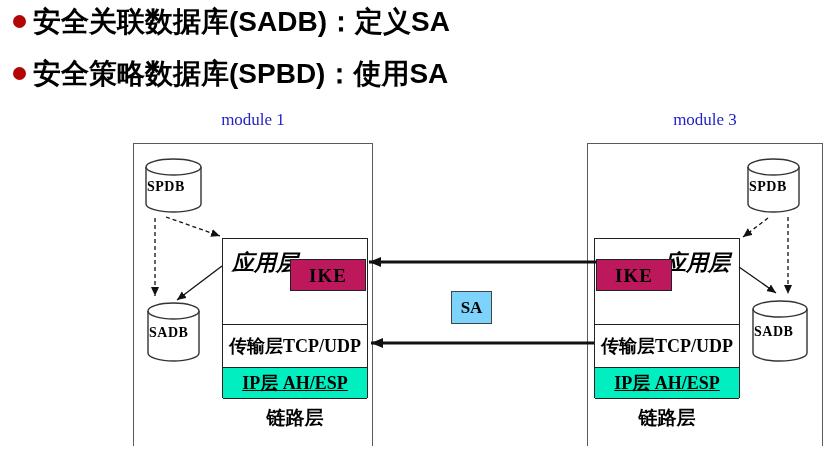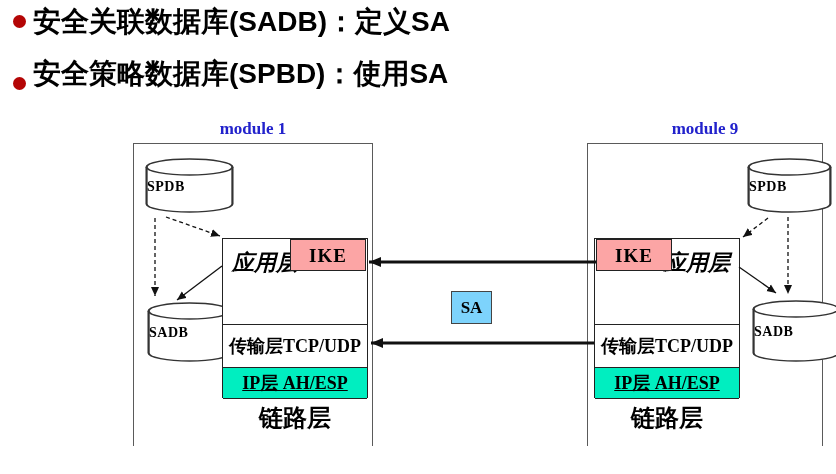--- a/index.html
+++ b/index.html
@@ -4,71 +4,71 @@
 <style>
   html,body{margin:0;padding:0;background:#fff;}
   .slide{position:relative;width:836px;height:446px;background:#fff;overflow:hidden;
          font-family:"Liberation Serif",serif;color:#000;}
   
   .bullet-row{position:absolute;left:13px;display:flex;align-items:flex-start;}
   .dot{width:13px;height:13px;border-radius:50%;background:#b40505;margin-top:10px;flex:0 0 13px;}
   .btext{margin-left:7px;font-family:"Liberation Sans",sans-serif;font-weight:bold;
          font-size:28px;line-height:33px;white-space:nowrap;}
   
-  .mlabel{position:absolute;top:110px;text-align:center;font-weight:bold;font-size:17px;
-          color:#2222cc;font-family:"Liberation Serif",serif;margin-top:9px;}
+  .mlabel{position:absolute;top:110px;text-align:center;font-weight:normal;font-size:17px;
+          color:#2222cc;font-family:"Liberation Serif",serif;}
   
   .mbox{position:absolute;border:1.5px solid #5a5a5a;background:#fff;box-sizing:border-box;}
   
   .stack{position:absolute;border:1.5px solid #222;background:#fff;box-sizing:border-box;z-index:3;}
   .row{position:relative;box-sizing:border-box;border-top:1.5px solid #222;
        display:flex;align-items:center;justify-content:center;
        font-weight:bold;font-size:18px;white-space:nowrap;}
   .row:first-child{border-top:none;}
   .row.app{height:48px;}
   .row.transport{height:43px;font-size:18px;margin-top:37px;}
   .row.ip{height:31px;background:#00eec0;font-size:18px;text-decoration:underline;}
-  .row.link{height:38px;font-size:24px;}
+  .row.link{height:38px;font-size:19px;}
   .app-label{position:absolute;top:50%;transform:translateY(-50%);
              font-size:22px;font-style:italic;font-weight:bold;}
   .m1 .app-label{left:9px;}
   .m2 .app-label{right:9px;}
-  .ike{position:absolute;top:0;width:76px;height:32px;line-height:32px;text-align:center;
-       background:#fca5a5;border:1.5px solid #222;box-sizing:border-box;
+  .ike{position:absolute;top:20px;width:76px;height:32px;line-height:32px;text-align:center;
+       background:#be185d;border:1.5px solid #222;box-sizing:border-box;
        font-weight:bold;font-size:19px;letter-spacing:1px;}
   .m1 .ike{right:1px;}
   .m2 .ike{left:1px;}
   
-  .cyl{position:absolute;z-index:3;padding-left:32px;}
+  .cyl{position:absolute;z-index:3;}
   .cyl svg{position:absolute;left:0;top:0;width:100%;height:100%;}
   .cyl-label{position:absolute;left:2px;top:52%;transform:translateY(-50%);
              font-weight:bold;font-size:14px;letter-spacing:0.5px;}
   
   .sa-box{position:absolute;left:451px;top:291px;width:41px;height:33px;background:#7dd3fc;
           border:1.3px solid #444;box-sizing:border-box;display:flex;align-items:center;
           justify-content:center;font-weight:bold;font-size:17px;z-index:5;}
   
   .overlay{position:absolute;left:0;top:0;z-index:4;pointer-events:none;}
 </style>
 </head>
 <body>
 
 <div class="slide">
 
   <div class="bullet-row" style="top:5px;">
     <span class="dot"></span>
     <span class="btext">安全关联数据库(SADB)：定义SA</span>
   </div>
-  <div class="bullet-row" style="top:57px;align-items:flex-end;">
+  <div class="bullet-row" style="top:57px;">
     <span class="dot"></span>
     <span class="btext">安全策略数据库(SPBD)：使用SA</span>
   </div>
 
   <div class="mlabel" style="left:133px;width:240px;">module 1</div>
-  <div class="mlabel" style="left:587px;width:236px;">module 9</div>
+  <div class="mlabel" style="left:587px;width:236px;">module 3</div>
 
   <div class="mbox" style="left:133px;top:143px;width:240px;height:318px;"></div>
   <div class="mbox" style="left:587px;top:143px;width:236px;height:318px;"></div>
 
   <div class="cyl" style="left:145px;top:158px;width:57px;height:55px;">
     <svg viewBox="0 0 57 55" preserveAspectRatio="none">
       <path d="M1,9 L1,46 A27.5,8 0 0 0 56,46 L56,9" fill="#fff" stroke="#333" stroke-width="1.4"></path>
       <ellipse cx="28.5" cy="9" rx="27.5" ry="8" fill="#fff" stroke="#333" stroke-width="1.4"></ellipse>
     </svg>
     <div class="cyl-label">SPDB</div>

